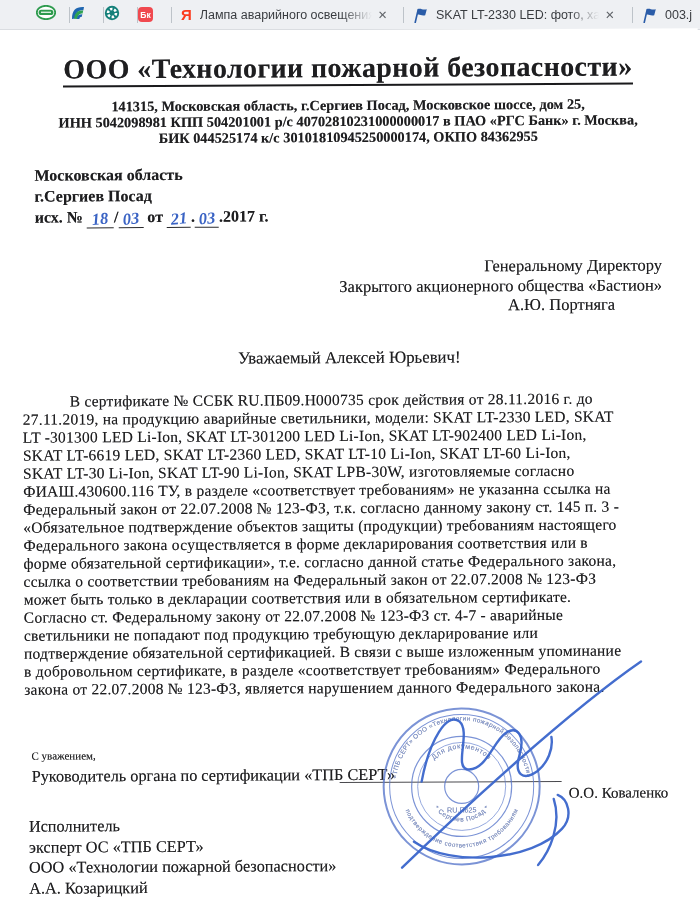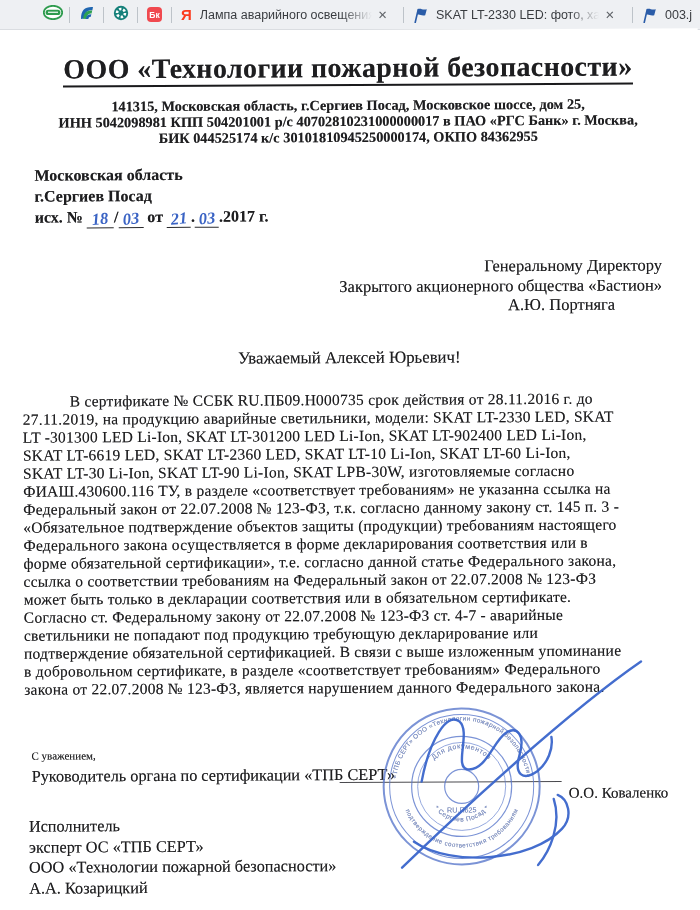--- a/index.html
+++ b/index.html
@@ -3,21 +3,21 @@
 <meta charset="utf-8">
 <style>
   html,body{margin:0;padding:0;}
   body{width:700px;height:910px;background:#fff;overflow:hidden;position:relative;
        font-family:"Liberation Sans",sans-serif;}
 
   
   .tabbar{position:absolute;top:0;left:0;width:700px;height:30px;background:#eef0f3;
           border-bottom:1px solid #dadde1;display:flex;align-items:center;box-sizing:border-box;}
   .sep{width:1px;height:16px;background:#bdc3c9;flex:0 0 1px;}
-  .pinned{width:33px;flex:0 0 33px;display:flex;align-items:center;justify-content:center;height:30px;}
+  .pinned{width:33px;flex:0 0 33px;display:flex;align-items:center;justify-content:flex-start;height:30px;}
   .bk-badge{width:15px;height:15px;background:#f0494f;border-radius:4px;color:#fff;
             font-size:8.5px;font-weight:bold;display:flex;align-items:center;justify-content:center;}
   .tab{display:flex;align-items:center;height:30px;padding:0 9px;box-sizing:border-box;flex:0 0 auto;}
   .tab .fav{flex:0 0 auto;margin-right:8px;display:flex;align-items:center;}
   .yandex-ya{color:#fb3b1e;font-weight:bold;font-size:15px;line-height:15px;}
   .tab-title{font-size:12.5px;color:#393c40;white-space:nowrap;overflow:hidden;
              -webkit-mask-image:linear-gradient(90deg,#000 82%,transparent);
              mask-image:linear-gradient(90deg,#000 82%,transparent);}
   .tab-close{color:#5f6368;font-size:11.5px;margin-left:6px;flex:0 0 auto;cursor:default;}
   .t1 .tab-title{width:172px;}

